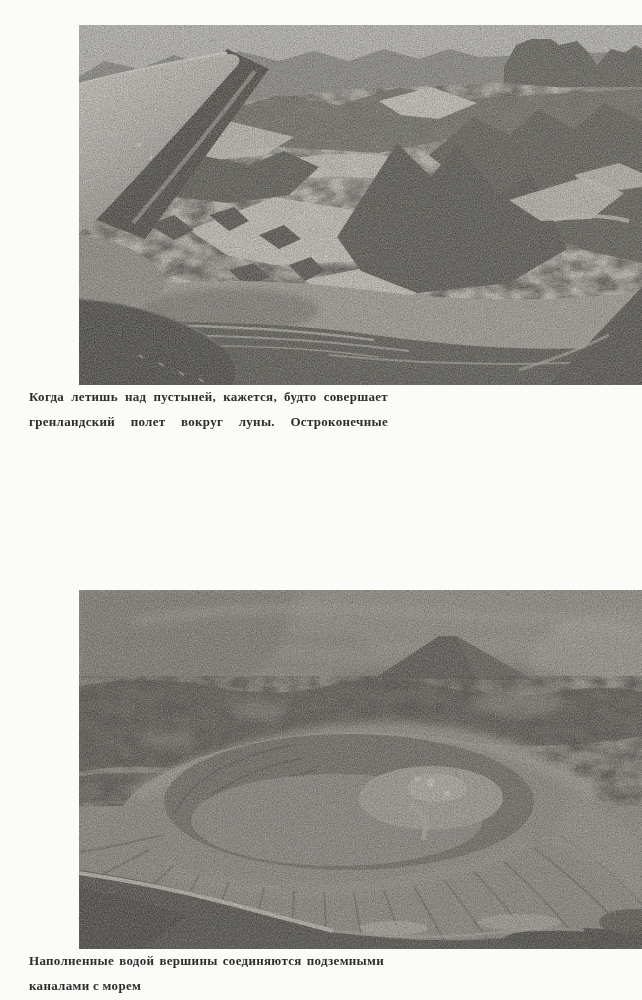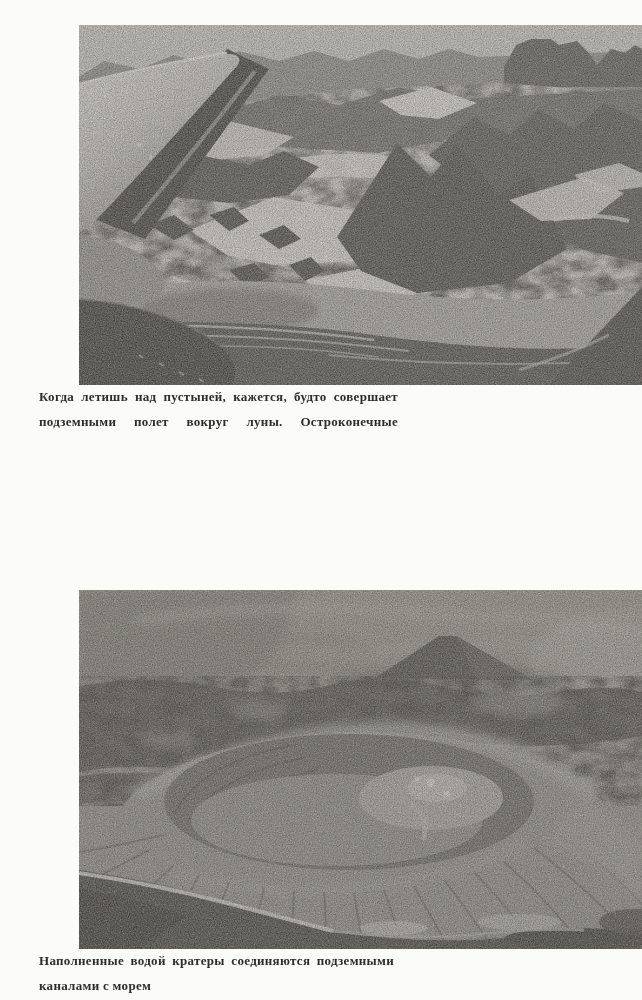--- a/index.html
+++ b/index.html
@@ -7,21 +7,21 @@
     position:relative; width:642px; height:1000px; background:#fbfbfa;
     font-family:"Liberation Serif","DejaVu Serif",serif; overflow:hidden;
   }
   .photo {
     position:absolute; left:39px; width:563px; overflow:hidden; background:#9a9893;
   }
   .photo svg { display:block; width:100%; height:100%; }
   .photo--mountains { top:9px;  height:360px; }
   .photo--crater    { top:574px; height:359px; }
   .caption {
-    position:absolute; left:39px; color:#2e2d2b; font-weight:bold;
+    position:absolute; left:29px; color:#2e2d2b; font-weight:bold;
     font-size:13px; line-height:25px; letter-spacing:0.3px;
   }
   .caption--mountains { top:384px; width:359px; }
   .caption--crater    { top:948px; width:355px; }
   .cap-line { text-align:justify; text-align-last:justify; }
   .cap-line--last { text-align:justify; text-align-last:left;font-family:Liberation Serif, serif; }
 </style>
 </head>
 <body>
 
@@ -116,21 +116,21 @@
         <path d="M60,330 L64,333 M80,338 L85,341 M100,347 L105,350 M120,354 L125,357" stroke="#d8d6cf" stroke-width="2" opacity="0.6"></path>
       </g>
 
       <rect width="563" height="360" filter="url(#p1grainD)" opacity="0.5"></rect>
       <rect width="563" height="360" filter="url(#p1grainL)" opacity="0.4"></rect>
     </svg>
   </figure>
 
   <div class="caption caption--mountains">
     <div class="cap-line">Когда летишь над пустыней, кажется, будто совершает</div>
-    <div class="cap-line">подземными полет вокруг луны. Остроконечные</div>
+    <div class="cap-line">гренландский полет вокруг луны. Остроконечные</div>
   </div>
 
   <figure class="photo photo--crater">
     <svg viewBox="0 0 563 359" preserveAspectRatio="none">
       <defs>
         <linearGradient id="p2bg" x1="0" y1="0" x2="0" y2="1">
           <stop offset="0" stop-color="#949289"></stop>
             <stop offset="1" stop-color="#8b8983"></stop>
         </linearGradient>
         <filter id="p2soft" x="-30%" y="-30%" width="160%" height="160%">
@@ -240,17 +240,17 @@
         <ellipse cx="315" cy="338" rx="34" ry="7" fill="#b6b4ad" opacity="0.8"></ellipse>
         <ellipse cx="440" cy="332" rx="42" ry="8" fill="#b2b0a9" opacity="0.7"></ellipse>
       </g>
 
       <rect width="563" height="359" filter="url(#p2grainD)" opacity="0.5"></rect>
       <rect width="563" height="359" filter="url(#p2grainL)" opacity="0.4"></rect>
     </svg>
   </figure>
 
   <div class="caption caption--crater">
-    <div class="cap-line">Наполненные водой кратеры соединяются подземными</div>
+    <div class="cap-line">Наполненные водой вершины соединяются подземными</div>
     <div class="cap-line cap-line--last">каналами с морем</div>
   </div>
 
 </div>
 
 </body></html>

